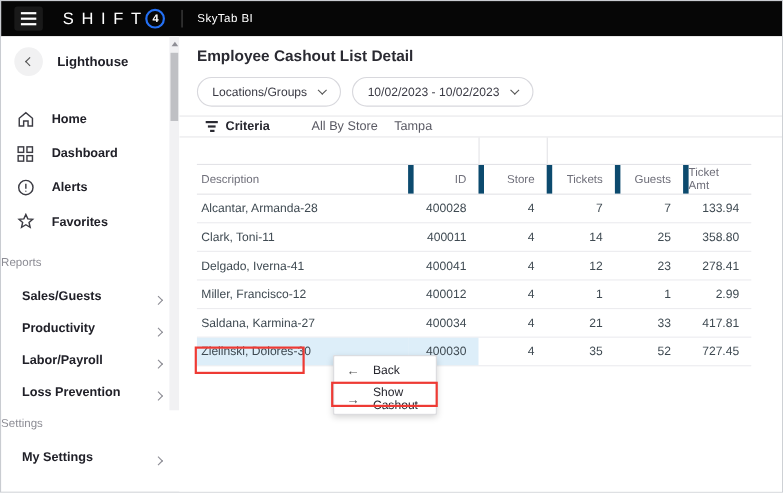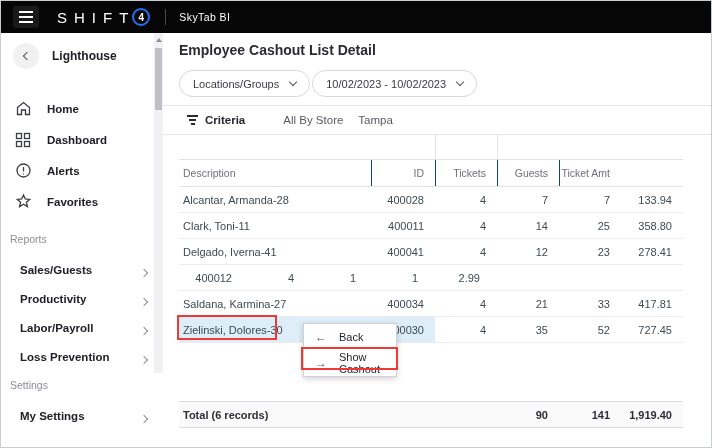--- a/index.html
+++ b/index.html
@@ -26,41 +26,41 @@
   .back-circle{width:26px;height:26px;border-radius:50%;background:#f1f1f2;border:none;display:flex;
                align-items:center;justify-content:center;cursor:pointer;padding:0;}
   .chev-left{width:6px;height:6px;border-left:1.5px solid #555;border-bottom:1.5px solid #555;
              transform:rotate(45deg);margin-left:2px;}
   .lighthouse-label{font-size:12px;font-weight:700;color:#202028;}
   .nav{margin-top:24px;}
   .nav-item{display:flex;align-items:center;height:31px;padding-left:13px;gap:15px;cursor:pointer;}
   .nav-icon{width:18px;height:18px;display:flex;align-items:center;justify-content:center;}
   .nav-icon svg{display:block;}
   .nav-label{font-size:11.5px;font-weight:700;color:#202028;}
-  .section-label{font-size:10.5px;color:#8d8d95;padding-left:9px;margin-top:14px;height:16px;line-height:16px;}
+  .section-label{font-size:10.5px;color:#8d8d95;margin-top:14px;height:16px;line-height:16px;}
   .report-item{display:flex;align-items:flex-end;justify-content:space-between;height:29px;
                padding:0 16px 0 19px;cursor:pointer;}
   .report-label{font-size:11.5px;font-weight:700;color:#202028;}
   .chev-right{width:6px;height:6px;border-top:1.5px solid #8d8d95;border-right:1.5px solid #8d8d95;
               transform:rotate(45deg);}
   .sb-track{position:absolute;top:0;right:0;width:9px;height:100%;background:#f1f1f3;cursor:pointer;}
   .sb-arrow{width:0;height:0;border-left:3px solid transparent;border-right:3px solid transparent;
             border-bottom:4px solid #8f8f96;margin:5px auto 0;}
   .sb-thumb{position:absolute;top:15px;left:1px;width:7px;height:62px;background:#bfc0c4;}
 
   
   .content{position:absolute;left:162px;top:32px;right:0;bottom:0;background:#fff;overflow:hidden;}
   .page-title{margin:6px 0 0 16px;font-size:14px;font-weight:600;color:#2a2a32;line-height:22px;}
-  .pills{display:flex;gap:2px;margin:9px 0 8px 16px;}
+  .pills{display:flex;gap:10px;margin:9px 0 8px 16px;}
   .pill{display:flex;align-items:center;gap:11px;height:27px;padding:0 13px;border:1px solid #d8d8dd;
         border-radius:14px;background:#fff;font-size:11px;color:#3a3a44;cursor:pointer;
         font-family:"Liberation Sans",sans-serif;}
   .chev-down{width:6px;height:6px;border-right:1.4px solid #555;border-bottom:1.4px solid #555;
              transform:rotate(45deg);margin-top:-4px;}
-  .criteria-bar{margin-top:3px;height:30px;border-top:1px solid #e7e7ea;border-bottom:1px solid #e7e7ea;
+  .criteria-bar{margin-top:3px;height:20px;border-top:1px solid #e7e7ea;border-bottom:1px solid #e7e7ea;
                 display:flex;align-items:center;padding-left:24px;}
   .filter-icon{display:inline-flex;flex-direction:column;align-items:center;gap:2.5px;margin-right:7px;}
   .filter-icon i{display:block;height:1.5px;background:#2a2a32;}
   .filter-icon i:nth-child(1){width:11px;}
   .filter-icon i:nth-child(2){width:7px;}
   .filter-icon i:nth-child(3){width:4px;}
   .criteria-label{font-size:11.5px;font-weight:700;color:#26262e;}
   .criteria-value{font-size:11.5px;color:#5a5a64;}
   .cv1{margin-left:38px;} .cv2{margin-left:15px;}
 
@@ -68,21 +68,21 @@
   .table{margin-left:16px;width:504px;}
   .band-row{height:24px;position:relative;}
   .band-v{position:absolute;top:0;width:1px;height:24px;background:#e3e3e7;}
   .v1{left:256px;} .v2{left:318px;}
   .header-row{display:flex;height:28px;border-top:1px solid #e3e3e7;border-bottom:1px solid #e3e3e7;
               color:#6f6f7a;font-size:10.5px;}
   .cell{height:100%;display:flex;align-items:center;}
   .c0{width:192px;padding-left:4px;}
   .c1{width:64px;}  .c2{width:62px;} .c3{width:62px;} .c4{width:62px;} .c5{width:62px;}
   .num{justify-content:flex-end;padding-right:11px;}
-  .header-row .cell + .cell{border-left:1px solid #0c4a6e;}
+  .header-row .cell + .cell{border-left:5px solid #0c4a6e;}
   .row{display:flex;height:26px;border-bottom:1px solid #ececef;color:#3f4a52;font-size:11px;cursor:pointer;align-items:center;}
   .sel{background:#ddeef9;}
   .spacer{height:58px;}
   .total-row{display:flex;height:27px;border-top:1px solid #dcdcdf;border-bottom:1px solid #dcdcdf;
              background:#fafafa;font-weight:700;color:#2e2e36;font-size:11px;}
   .tc0{width:318px;padding-left:4px;}
 
   
   .context-menu{position:absolute;left:302px;top:322px;width:94px;background:#fff;border:1px solid #d2d2d6;
                 box-shadow:0 2px 6px rgba(0,0,0,.18);z-index:5;}
@@ -218,20 +218,21 @@
     </div>
 
     <div class="table">
       <div class="band-row">
         <span class="band-v v1"></span>
           <span class="band-v v2"></span>
       </div>
       <div class="header-row">
         <div class="cell c0">Description</div>
         <div class="cell c1 num">ID</div>
+        <div class="cell c2 num">Store</div>
         <div class="cell c3 num">Tickets</div>
         <div class="cell c4 num">Guests</div>
         <div class="cell c5 num">Ticket Amt</div>
       </div>
 
       <div class="row">
         <div class="cell c0">Alcantar, Armanda-28</div>
         <div class="cell c1 num">400028</div>
         <div class="cell c2 num">4</div>
         <div class="cell c3 num">7</div>
@@ -248,20 +249,21 @@
       </div>
       <div class="row">
         <div class="cell c0">Delgado, Iverna-41</div>
         <div class="cell c1 num">400041</div>
         <div class="cell c2 num">4</div>
         <div class="cell c3 num">12</div>
         <div class="cell c4 num">23</div>
         <div class="cell c5 num">278.41</div>
       </div>
       <div class="row">
+        <div class="cell c0">Miller, Francisco-12</div>
         <div class="cell c1 num">400012</div>
         <div class="cell c2 num">4</div>
         <div class="cell c3 num">1</div>
         <div class="cell c4 num">1</div>
         <div class="cell c5 num">2.99</div>
       </div>
       <div class="row">
         <div class="cell c0">Saldana, Karmina-27</div>
         <div class="cell c1 num">400034</div>
         <div class="cell c2 num">4</div>
@@ -273,26 +275,20 @@
         <div class="cell c0 sel">Zielinski, Dolores-30</div>
         <div class="cell c1 num sel">400030</div>
         <div class="cell c2 num">4</div>
         <div class="cell c3 num">35</div>
         <div class="cell c4 num">52</div>
         <div class="cell c5 num">727.45</div>
       </div>
 
       <div class="spacer"></div>
 
-      <div class="total-row">
-        <div class="cell tc0">Total (6 records)</div>
-        <div class="cell c3 num">90</div>
-        <div class="cell c4 num">141</div>
-        <div class="cell c5 num">1,919.40</div>
-      </div>
     </div>
   </main>
 
   <div class="context-menu">
     <div class="menu-item">
       <span class="menu-arrow">←</span>
       <span>Back</span>
     </div>
     <div class="menu-item">
       <span class="menu-arrow">→</span>

